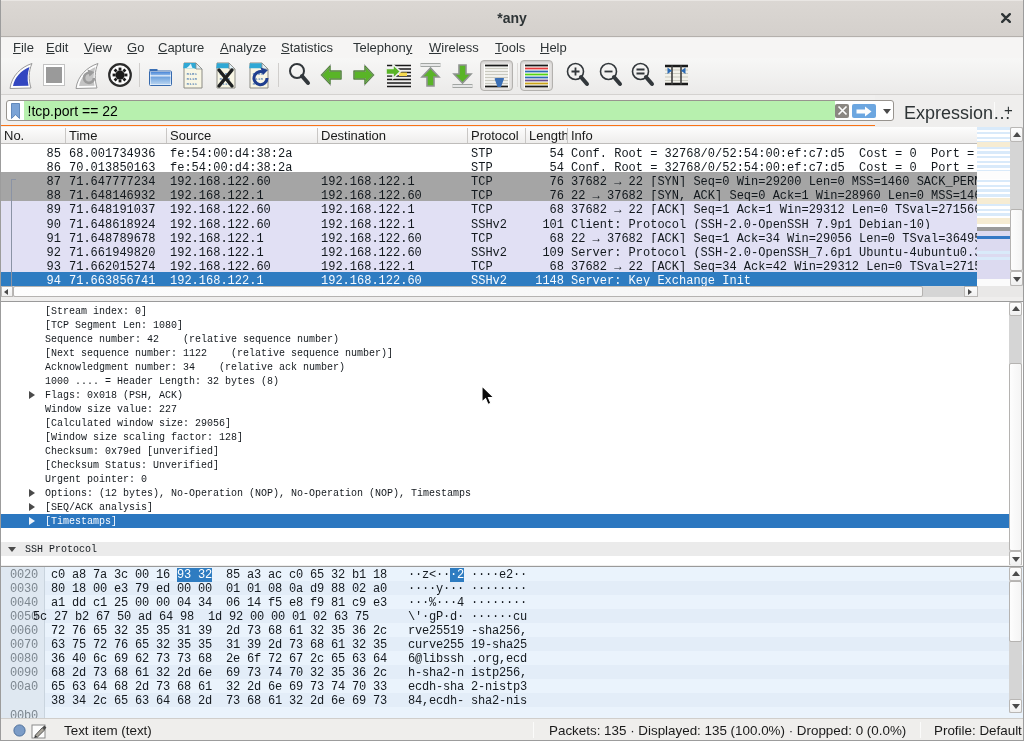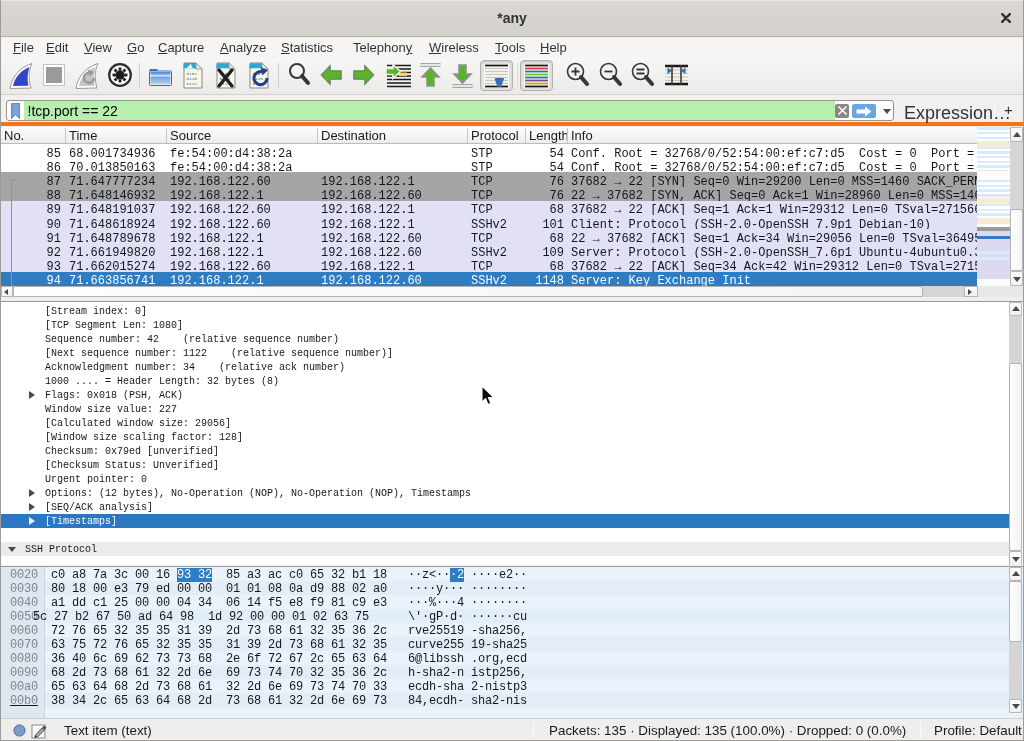--- a/index.html
+++ b/index.html
@@ -20,21 +20,21 @@
 
 
 #toolbar { left:1px; top:58px; width:1022px; height:37px;
   background:linear-gradient(#f7f7f6,#ebeae9); border-bottom:1px solid #d4d2d0; }
 .tbi { position:absolute; top:4px; }
 .tsep { position:absolute; top:5px; width:1px; height:24px; background:#d0cecc; }
 .tbtn { position:absolute; top:2px; width:33px; height:31px; background:#e4e2e0;
   border:1px solid #b3b1ae; border-radius:4px; box-shadow:inset 0 1px 2px rgba(0,0,0,.12); }
 
 
-#filterbar { left:1px; top:95px; width:1022px; height:31px; background:#f1f0ef; border-bottom:4px solid #f97316; }
+#filterbar { left:1px; top:95px; width:874px; height:31px; background:#f1f0ef; border-bottom:1px solid #f97316; }
 #filterbox { position:absolute; left:5px; top:5px; width:888px; height:21px; background:#fff;
   border:1px solid #98948f; border-radius:3px; overflow:hidden; }
 #filtergreen { position:absolute; left:17px; top:0; width:811px; height:21px; background:#b7f0ae; }
 #filtertext { position:absolute; left:20.5px; top:2px; font-size:14px; color:#000; }
 #fx { position:absolute; left:828px; top:3px; width:14px; height:13.5px; background:#8a8681; border-radius:2px; }
 #fgo { position:absolute; left:845px; top:3px; width:24px; height:13.5px; background:#6ca6e0; border-radius:2px; }
 #fdrop { position:absolute; left:869px; top:0; width:22px; height:21px; }
 #fexpr { position:absolute; left:903px; top:8px; font-size:18px; color:#2e3436; }
 #fplus { position:absolute; left:1003px; top:6px; font-size:15px; color:#2e3436; }
 
@@ -366,21 +366,21 @@
   <div id="hexoff"></div>
   <div class="hx" style="left:9px; top:1px;"><b>0020</b></div>
   <div class="hx" style="left:9px; top:15px;"><b>0030</b></div>
   <div class="hx" style="left:9px; top:29px;"><b>0040</b></div>
   <div class="hx" style="left:9px; top:43px;"><b>0050</b></div>
   <div class="hx" style="left:9px; top:57px;"><b>0060</b></div>
   <div class="hx" style="left:9px; top:71px;"><b>0070</b></div>
   <div class="hx" style="left:9px; top:85px;"><b>0080</b></div>
   <div class="hx" style="left:9px; top:99px;"><b>0090</b></div>
   <div class="hx" style="left:9px; top:113px;"><b>00a0</b></div>
-  <div class="hx" style="left:9px; top:127px;text-decoration:underline;"><b>00b0</b></div>
+  <div class="hx" style="left:9px; top:142px;text-decoration:underline;"><b>00b0</b></div>
   <div class="hx" style="left:50px; top:1px;">c0 a8 7a 3c 00 16 <span class="hlb">93 32</span>  85 a3 ac c0 65 32 b1 18</div>
   <div class="hx" style="left:50px; top:15px;">80 18 00 e3 79 ed 00 00  01 01 08 0a d9 88 02 a0</div>
   <div class="hx" style="left:50px; top:29px;">a1 dd c1 25 00 00 04 34  06 14 f5 e8 f9 81 c9 e3</div>
   <div class="hx" style="left:32px; top:43px;text-align:right;">5c 27 b2 67 50 ad 64 98  1d 92 00 00 01 02 63 75</div>
   <div class="hx" style="left:50px; top:57px;">72 76 65 32 35 35 31 39  2d 73 68 61 32 35 36 2c</div>
   <div class="hx" style="left:50px; top:71px;">63 75 72 76 65 32 35 35  31 39 2d 73 68 61 32 35</div>
   <div class="hx" style="left:50px; top:85px;">36 40 6c 69 62 73 73 68  2e 6f 72 67 2c 65 63 64</div>
   <div class="hx" style="left:50px; top:99px;">68 2d 73 68 61 32 2d 6e  69 73 74 70 32 35 36 2c</div>
   <div class="hx" style="left:50px; top:113px;">65 63 64 68 2d 73 68 61  32 2d 6e 69 73 74 70 33</div>
   <div class="hx" style="left:50px; top:127px;">38 34 2c 65 63 64 68 2d  73 68 61 32 2d 6e 69 73</div>

